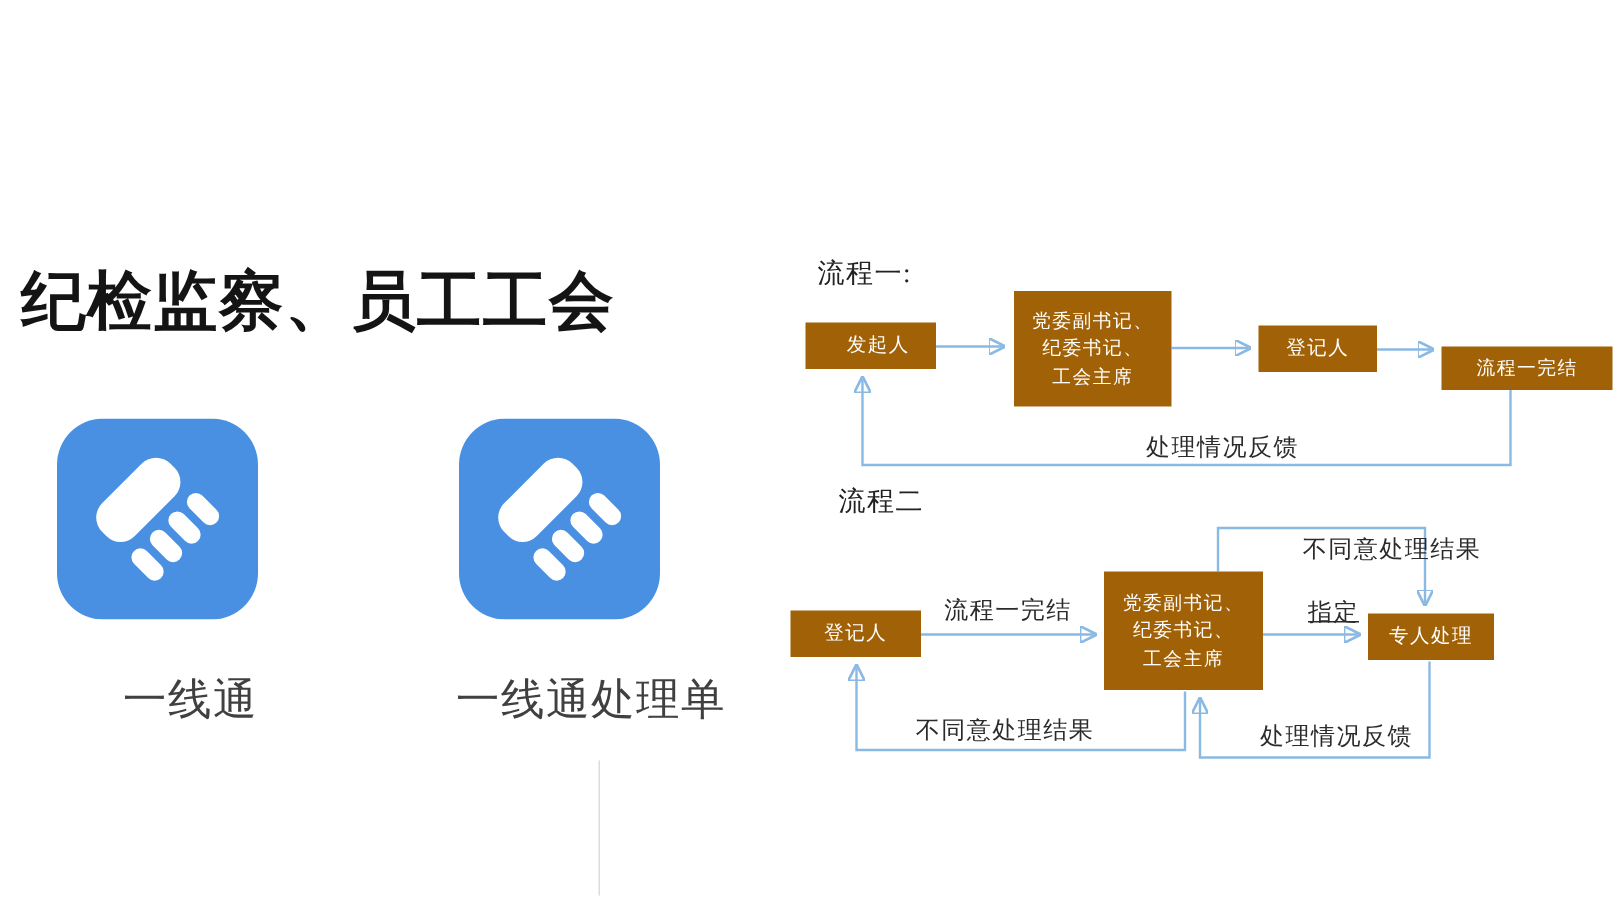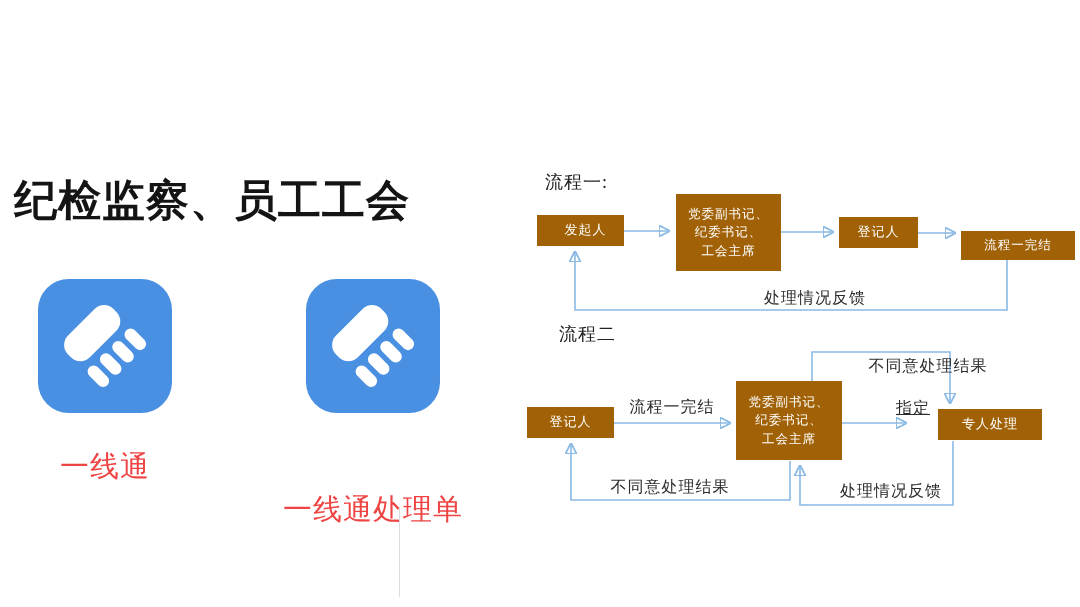--- a/index.html
+++ b/index.html
@@ -11,25 +11,25 @@
   
   .main-title {
     position: absolute; left: 14px; top: 172px; width: 460px;
     font-size: 43px; font-weight: 700; color: #141414; letter-spacing: 1px;
     font-family: "Liberation Sans", "DejaVu Sans", sans-serif;
   }
   .app-icon { position: absolute; width: 134px; height: 134px; top: 279px; cursor: pointer; }
   .app-icon.icon-1 { left: 38px; }
   .app-icon.icon-2 { left: 306px; }
   .app-label {
-    position: absolute; top: 447px; font-size: 29px; color: #ef4444;
-    text-align: center; letter-spacing: 1px;
+    position: absolute; top: 447px; font-size: 29px; color: #404040;
+    text-align: right; letter-spacing: 1px;
   }
   .app-label.label-1 { left: 38px; width: 134px; }
-  .app-label.label-2 { left: 262px; width: 222px; margin-top: 43px; }
+  .app-label.label-2 { left: 262px; width: 222px; }
 
   
   .faint-divider { position: absolute; left: 399px; top: 507px; width: 1px; height: 90px; background: #dcdcdc; }
 
   
   .connectors { position: absolute; left: 0; top: 0; width: 1080px; height: 607px; }
   .connectors path { fill: none; stroke: #8ab9e4; stroke-width: 1.6px; }
 
   .flow-title {
     position: absolute; font-size: 18px; color: #222;
@@ -44,29 +44,29 @@
     font-size: 13px; line-height: 1.45; text-align: center; letter-spacing: 1px;
     font-family: "Liberation Sans", "DejaVu Sans", sans-serif;
   }
   .box-f1-initiator { left: 537px; top: 215px; width: 87px; height: 31px; padding-left: 10px; }
   .box-f1-committee { left: 676px; top: 194px; width: 105px; height: 77px; font-size: 12.5px; }
   .box-f1-registrar { left: 839px; top: 217px; width: 79px; height: 31px; }
   .box-f1-complete  { left: 961px; top: 221px; width: 114px; height: 29px; font-size: 12.5px; margin-top: 10px; }
 
   .box-f2-registrar { left: 527px; top: 407px; width: 87px; height: 31px; }
   .box-f2-committee { left: 736px; top: 381px; width: 106px; height: 79px; font-size: 12.5px; }
-  .box-f2-handler   { left: 938px; top: 409px; width: 104px; height: 31px; }
+  .box-f2-handler   { left: 912px; top: 409px; width: 84px; height: 31px; }
 
   .edge-label {
     position: absolute; font-size: 16px; color: #2b2b2b; text-align: center;
     font-family: "Liberation Serif", "DejaVu Serif", serif; letter-spacing: 1px; white-space: nowrap;
   }
   .lbl-f1-feedback { left: 745px; top: 288px; width: 140px; }
   .lbl-f2-form     { left: 610px; top: 397px; width: 124px; }
-  .lbl-f2-assign   { left: 881px; top: 398px; width: 64px; text-decoration: underline; }
+  .lbl-f2-assign   { left: 857px; top: 398px; width: 64px; text-decoration: underline; }
   .lbl-f2-disagree { left: 848px; top: 332px; width: 160px; margin-top: 24px; }
   .lbl-f2-agree    { left: 608px; top: 477px; width: 124px; }
   .lbl-f2-feedback { left: 823px; top: 481px; width: 136px; }
 </style>
 </head>
 <body>
 
 <div class="stage">
 
   <div class="main-title">纪检监察、员工工会</div>

